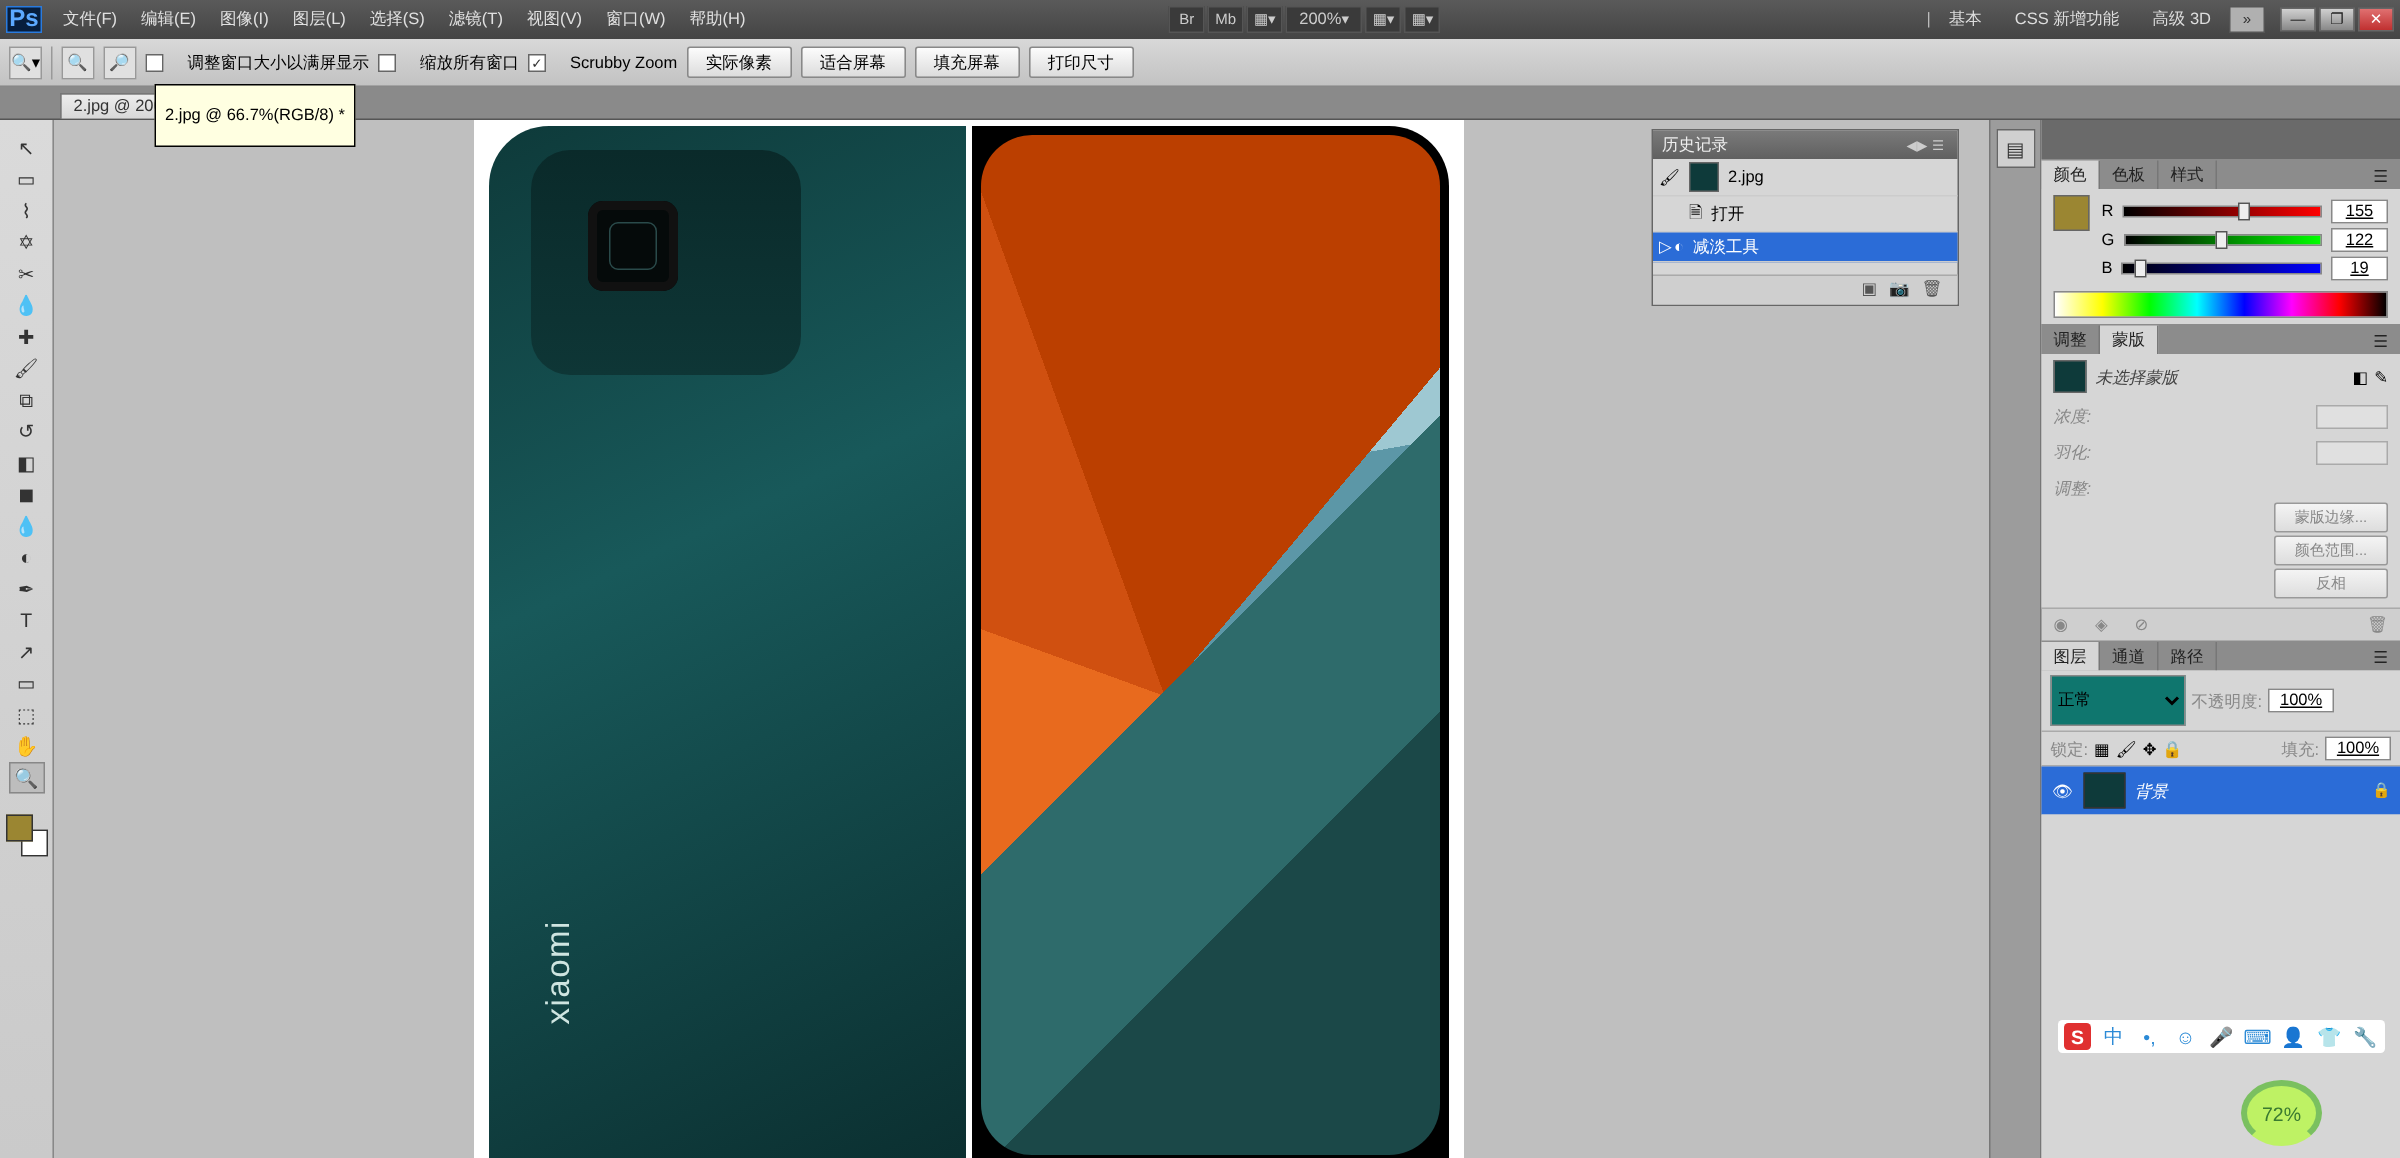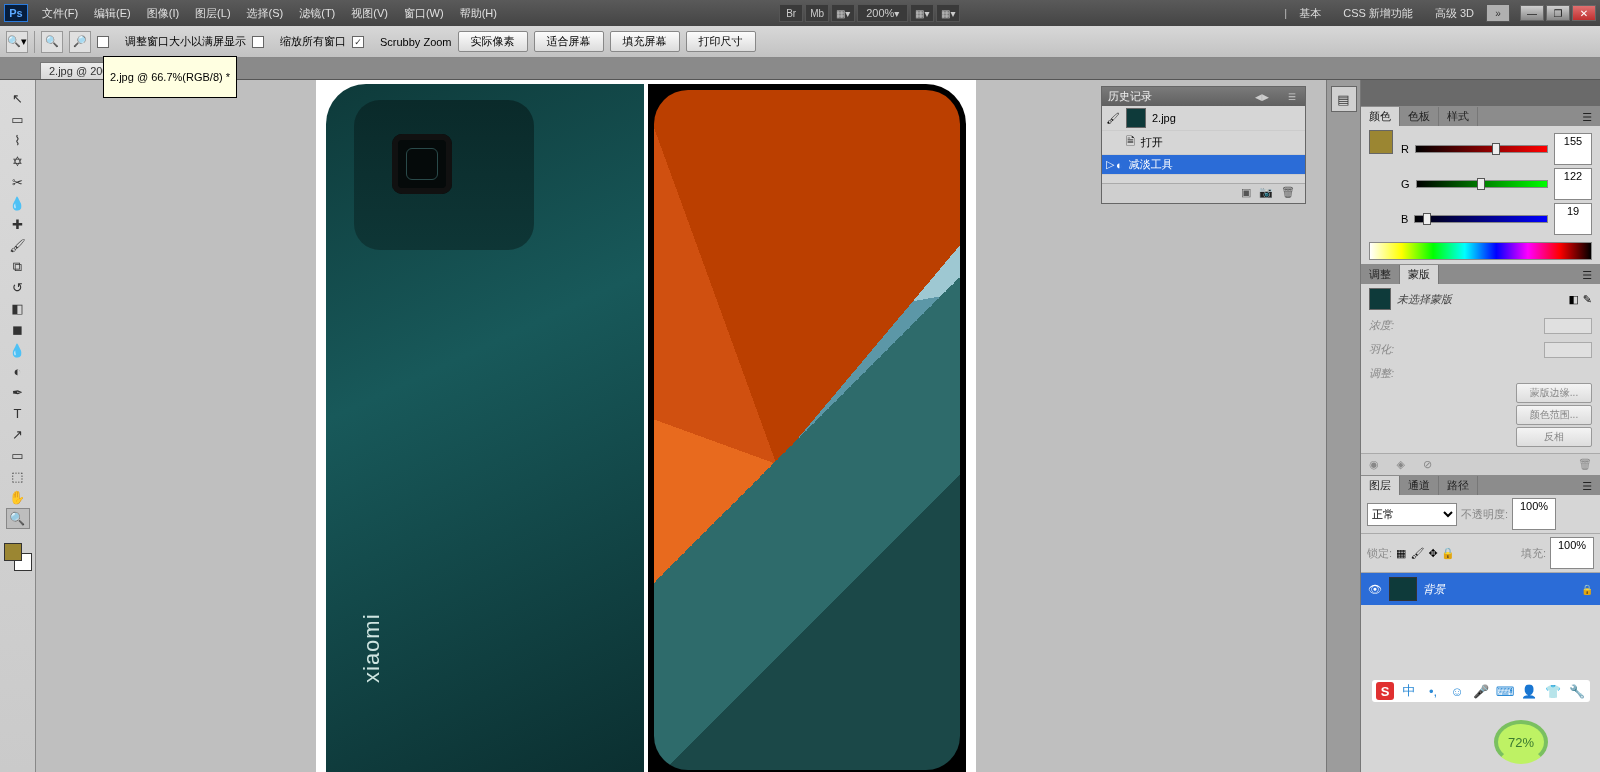--- a/index.html
+++ b/index.html
@@ -1,20 +1,20 @@
 <!DOCTYPE html>
 <html><head>
 <meta charset="utf-8">
 <style>
 * { margin: 0; padding: 0; box-sizing: border-box; font-family: "Microsoft YaHei", Tahoma, sans-serif; font-size: 11px; user-select: none; }
 body { width: 1600px; height: 772px; background: #b8b8b8; overflow: hidden; position: relative; }
 
 
 .menubar { height: 26px; background: linear-gradient(#5a5a5a,#444); display: flex; align-items: center; color: #e0e0e0; padding: 0 4px; }
-.ps-logo { width: 24px; height: 18px; background: #071e3d; border: 1px solid #2a7bde; color: #5ca9ff; font-weight: bold; display: flex; align-items: center; justify-content: center; margin-right: 6px; font-size: 11px; }
+.ps-logo { width: 24px; height: 18px; background: #071e3d; border: 1px solid #2a7bde; color: #5ca9ff; font-weight: bold; display: flex; align-items: center; justify-content: center; margin-right: 6px; font-size: 16px; }
 .menu-item { padding: 0 8px; line-height: 26px; cursor: default; }
 .menu-right { margin-left: auto; display: flex; align-items: center; gap: 2px; }
 .menu-ico { width: 24px; height: 18px; border: 1px solid #555; background: #3a3a3a; display: flex; align-items: center; justify-content: center; color: #ccc; font-size: 10px; }
 .menu-tbtn { padding: 0 10px; line-height: 20px; color: #ddd; }
 .menu-winbtn { width: 24px; height: 16px; border: 1px solid #666; background: linear-gradient(#d0d0d0,#888); display: flex; align-items: center; justify-content: center; color: #222; font-size: 10px; }
 .menu-winbtn.close { background: linear-gradient(#e07070,#c03030); color: #fff; }
 
 
 .optbar { height: 32px; background: linear-gradient(#d8d8d8,#c2c2c2); border-bottom: 1px solid #888; display: flex; align-items: center; padding: 0 6px; gap: 6px; }
 .opt-tool { width: 22px; height: 22px; border: 1px solid #999; background: #e0e0e0; display: flex; align-items: center; justify-content: center; }
@@ -51,21 +51,21 @@
 .phone-front { position: relative; margin: 4px 10px 0 2px; height: 100%; overflow: hidden; border-radius: 0 40px 0 0; background: #000; }
 .wallpaper { position: absolute; inset: 6px; background:
   linear-gradient(135deg, rgba(0,0,0,0) 50%, #2e6b6b 50% 70%, #1b4848 70%),
   conic-gradient(from 200deg at 40% 55%, #e86a1e 0 90deg, #d05010 90deg 140deg, #bb3f00 140deg 200deg, transparent 200deg),
   linear-gradient(170deg, #9ec8d2 0 35%, #5c97a7 35% 55%, #346a7b 55% 75%, transparent 75%),
   #dfe9e5;
   border-radius: 34px; }
 
 
 .histpanel { position: absolute; top: 6px; right: 20px; width: 205px; background: #d6d6d6; border: 1px solid #666; z-index: 50; }
-.panelhead { background: linear-gradient(#7a7a7a,#606060); color: #eee; padding: 2px 6px; display: flex; align-items: center; font-size: 11px; gap: 16px; }
+.panelhead { background: linear-gradient(#7a7a7a,#606060); color: #eee; padding: 2px 6px; display: flex; align-items: center; font-size: 11px; }
 .panelhead .spacer { flex: 1; }
 .panelhead .ico { width: 14px; height: 12px; display: flex; align-items: center; justify-content: center; color: #ccc; font-size: 9px; }
 .histrow { display: flex; align-items: center; padding: 2px 4px; gap: 6px; border-bottom: 1px solid #ccc; }
 .histrow.sel { background: #2b6cd7; color: #fff; }
 .histrow .thumb { width: 20px; height: 20px; border: 1px solid #666; background: #0e3a3a; }
 .panelfoot { height: 20px; background: #cfcfcf; border-top: 1px solid #aaa; display: flex; justify-content: flex-end; gap: 8px; padding: 2px 10px; color: #555; }
 
 
 .rightdock { width: 240px; background: #cfcfcf; border-left: 1px solid #777; display: flex; flex-direction: column; }
 .wellbar { height: 26px; background: #6a6a6a; }
@@ -74,30 +74,30 @@
 .ptab.on { background: #d6d6d6; text-align: right; }
 .ptab-spacer { margin-left: auto; display: flex; }
 .panelbody { background: #d6d6d6; padding: 4px 8px; }
 .colorrow { display: flex; align-items: center; gap: 6px; margin: 3px 0; }
 .swatch-sm { width: 24px; height: 24px; border: 1px solid #666; background: #9b8632; }
 .slider { flex: 1; height: 8px; border: 1px solid #888; position: relative; }
 .slider.r { background: linear-gradient(90deg,#000,#f00); }
 .slider.g { background: linear-gradient(90deg,#000,#0f0); }
 .slider.b { background: linear-gradient(90deg,#000,#00f); }
 .slider .knob { position: absolute; top: -3px; width: 8px; height: 12px; background: #eee; border: 1px solid #555; }
-.valbox { width: 38px; height: 32px; border: 1px solid #888; background: #fff; text-align: center; line-height: 14px; }
+.valbox { width: 38px; height: 16px; border: 1px solid #888; background: #fff; text-align: center; line-height: 14px; text-decoration: underline; }
 .spectrum { height: 18px; background: linear-gradient(90deg,#fff,#ff0,#0f0,#0ff,#00f,#f0f,#f00,#000); margin-top: 4px; border: 1px solid #888; }
 .mask-row { display: flex; align-items: center; gap: 6px; }
 .mask-thumb { width: 22px; height: 22px; border: 1px solid #666; background: #0e3a3a; }
 .mask-ctl { display: flex; justify-content: space-between; color: #888; margin: 8px 0; font-style: italic; }
 .mask-ctl .fld { width: 48px; height: 16px; border: 1px solid #aaa; background: #e0e0e0; }
 .widebtn { width: 76px; padding: 2px 0; margin: 2px 0 2px auto; border: 1px solid #999; background: linear-gradient(#f4f4f4,#ddd); text-align: center; color: #888; font-size: 10px; border-radius: 2px; }
 .eyerow { display: flex; gap: 18px; color: #888; padding: 4px 8px; border-top: 1px solid #aaa; }
 .layerhead { display: flex; align-items: center; gap: 4px; padding: 3px 6px; background: #d6d6d6; border-bottom: 1px solid #aaa; }
-.layerhead select { width: 90px; height: 23px; border: 1px solid #888; background: #ffffff; font-size: 11px; }
+.layerhead select { width: 90px; height: 34px; border: 1px solid #888; background: #0f766e; font-size: 11px; }
 .layerhead .lbl { color: #888; }
 .layerrow { display: flex; align-items: center; background: #2b6cd7; color: #fff; padding: 4px 6px; gap: 6px; }
 .layerrow .eye { width: 16px; text-align: center; }
 .layerrow .lthumb { width: 28px; height: 24px; border: 1px solid #333; background: #0e3a3a; }
 .layerrow .lock { margin-left: auto; font-size: 10px; }
 .layerflex { flex: 1; background: #d6d6d6; }
 
 
 .ime { position: absolute; bottom: 70px; right: 10px; display: flex; gap: 6px; align-items: center; background: #fff; padding: 2px 4px; border-radius: 3px; }
 .ime-ico { width: 18px; height: 18px; display: flex; align-items: center; justify-content: center; font-size: 13px; color: #2b8ad6; }

